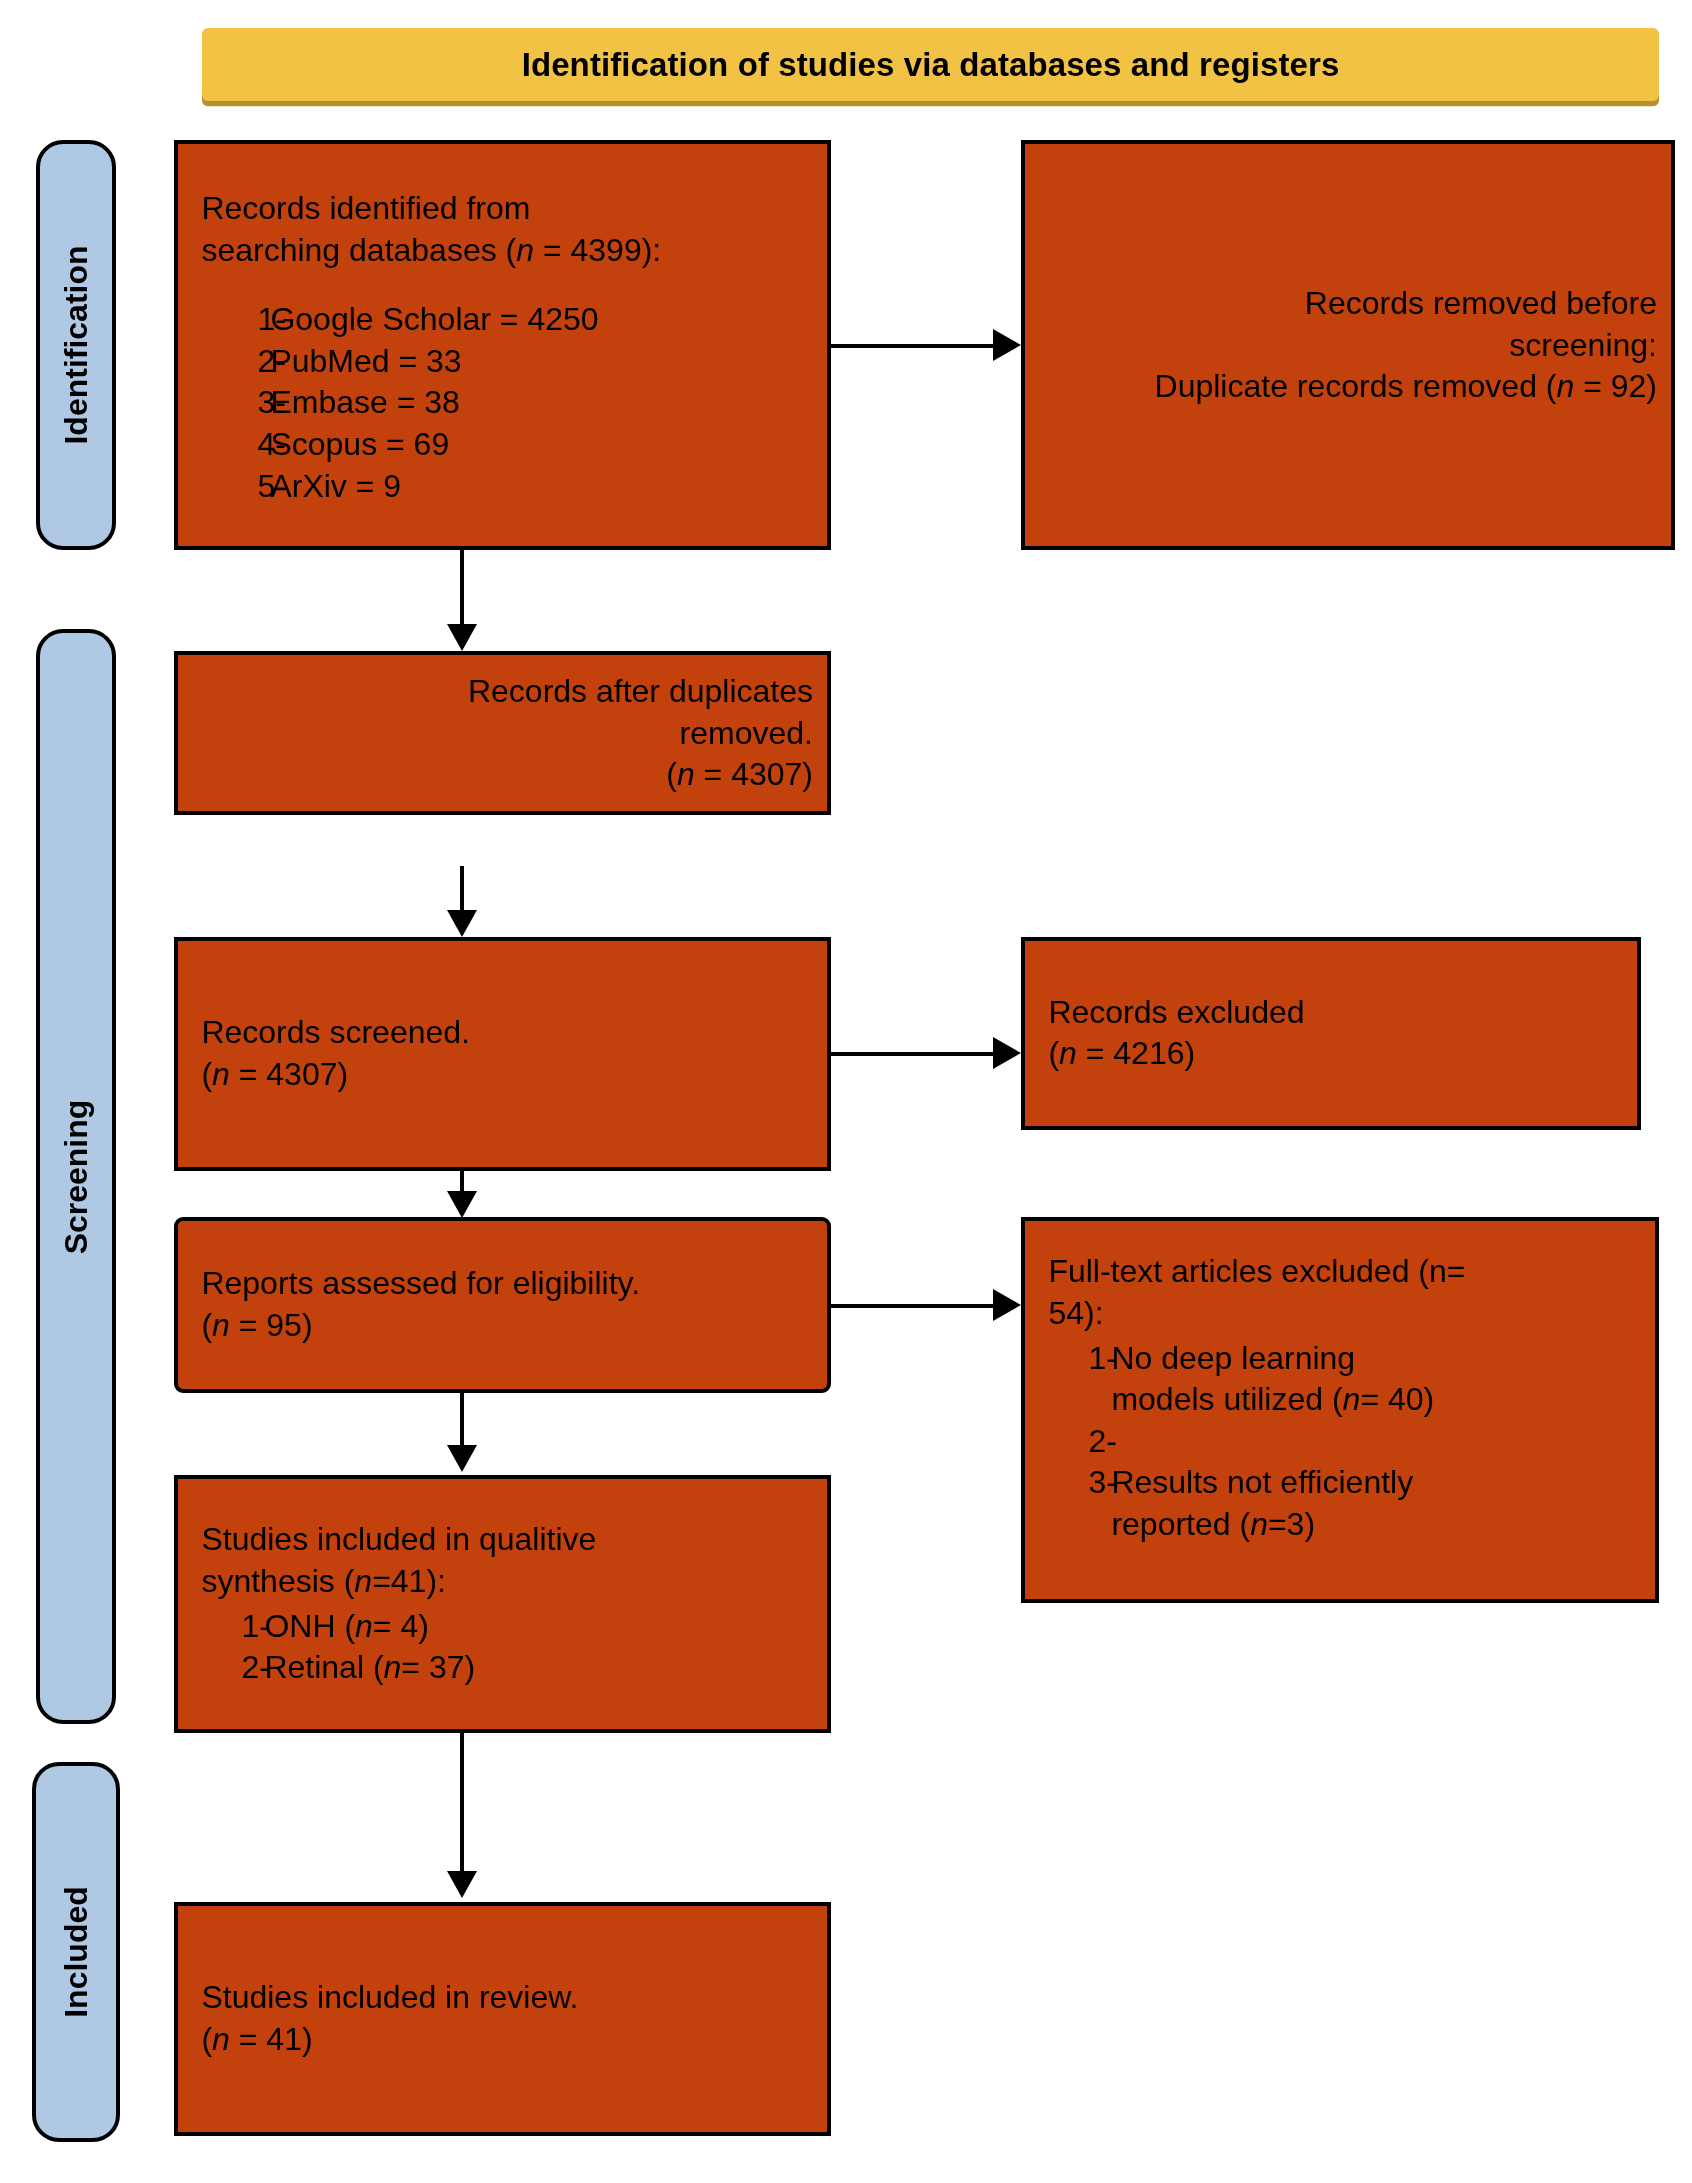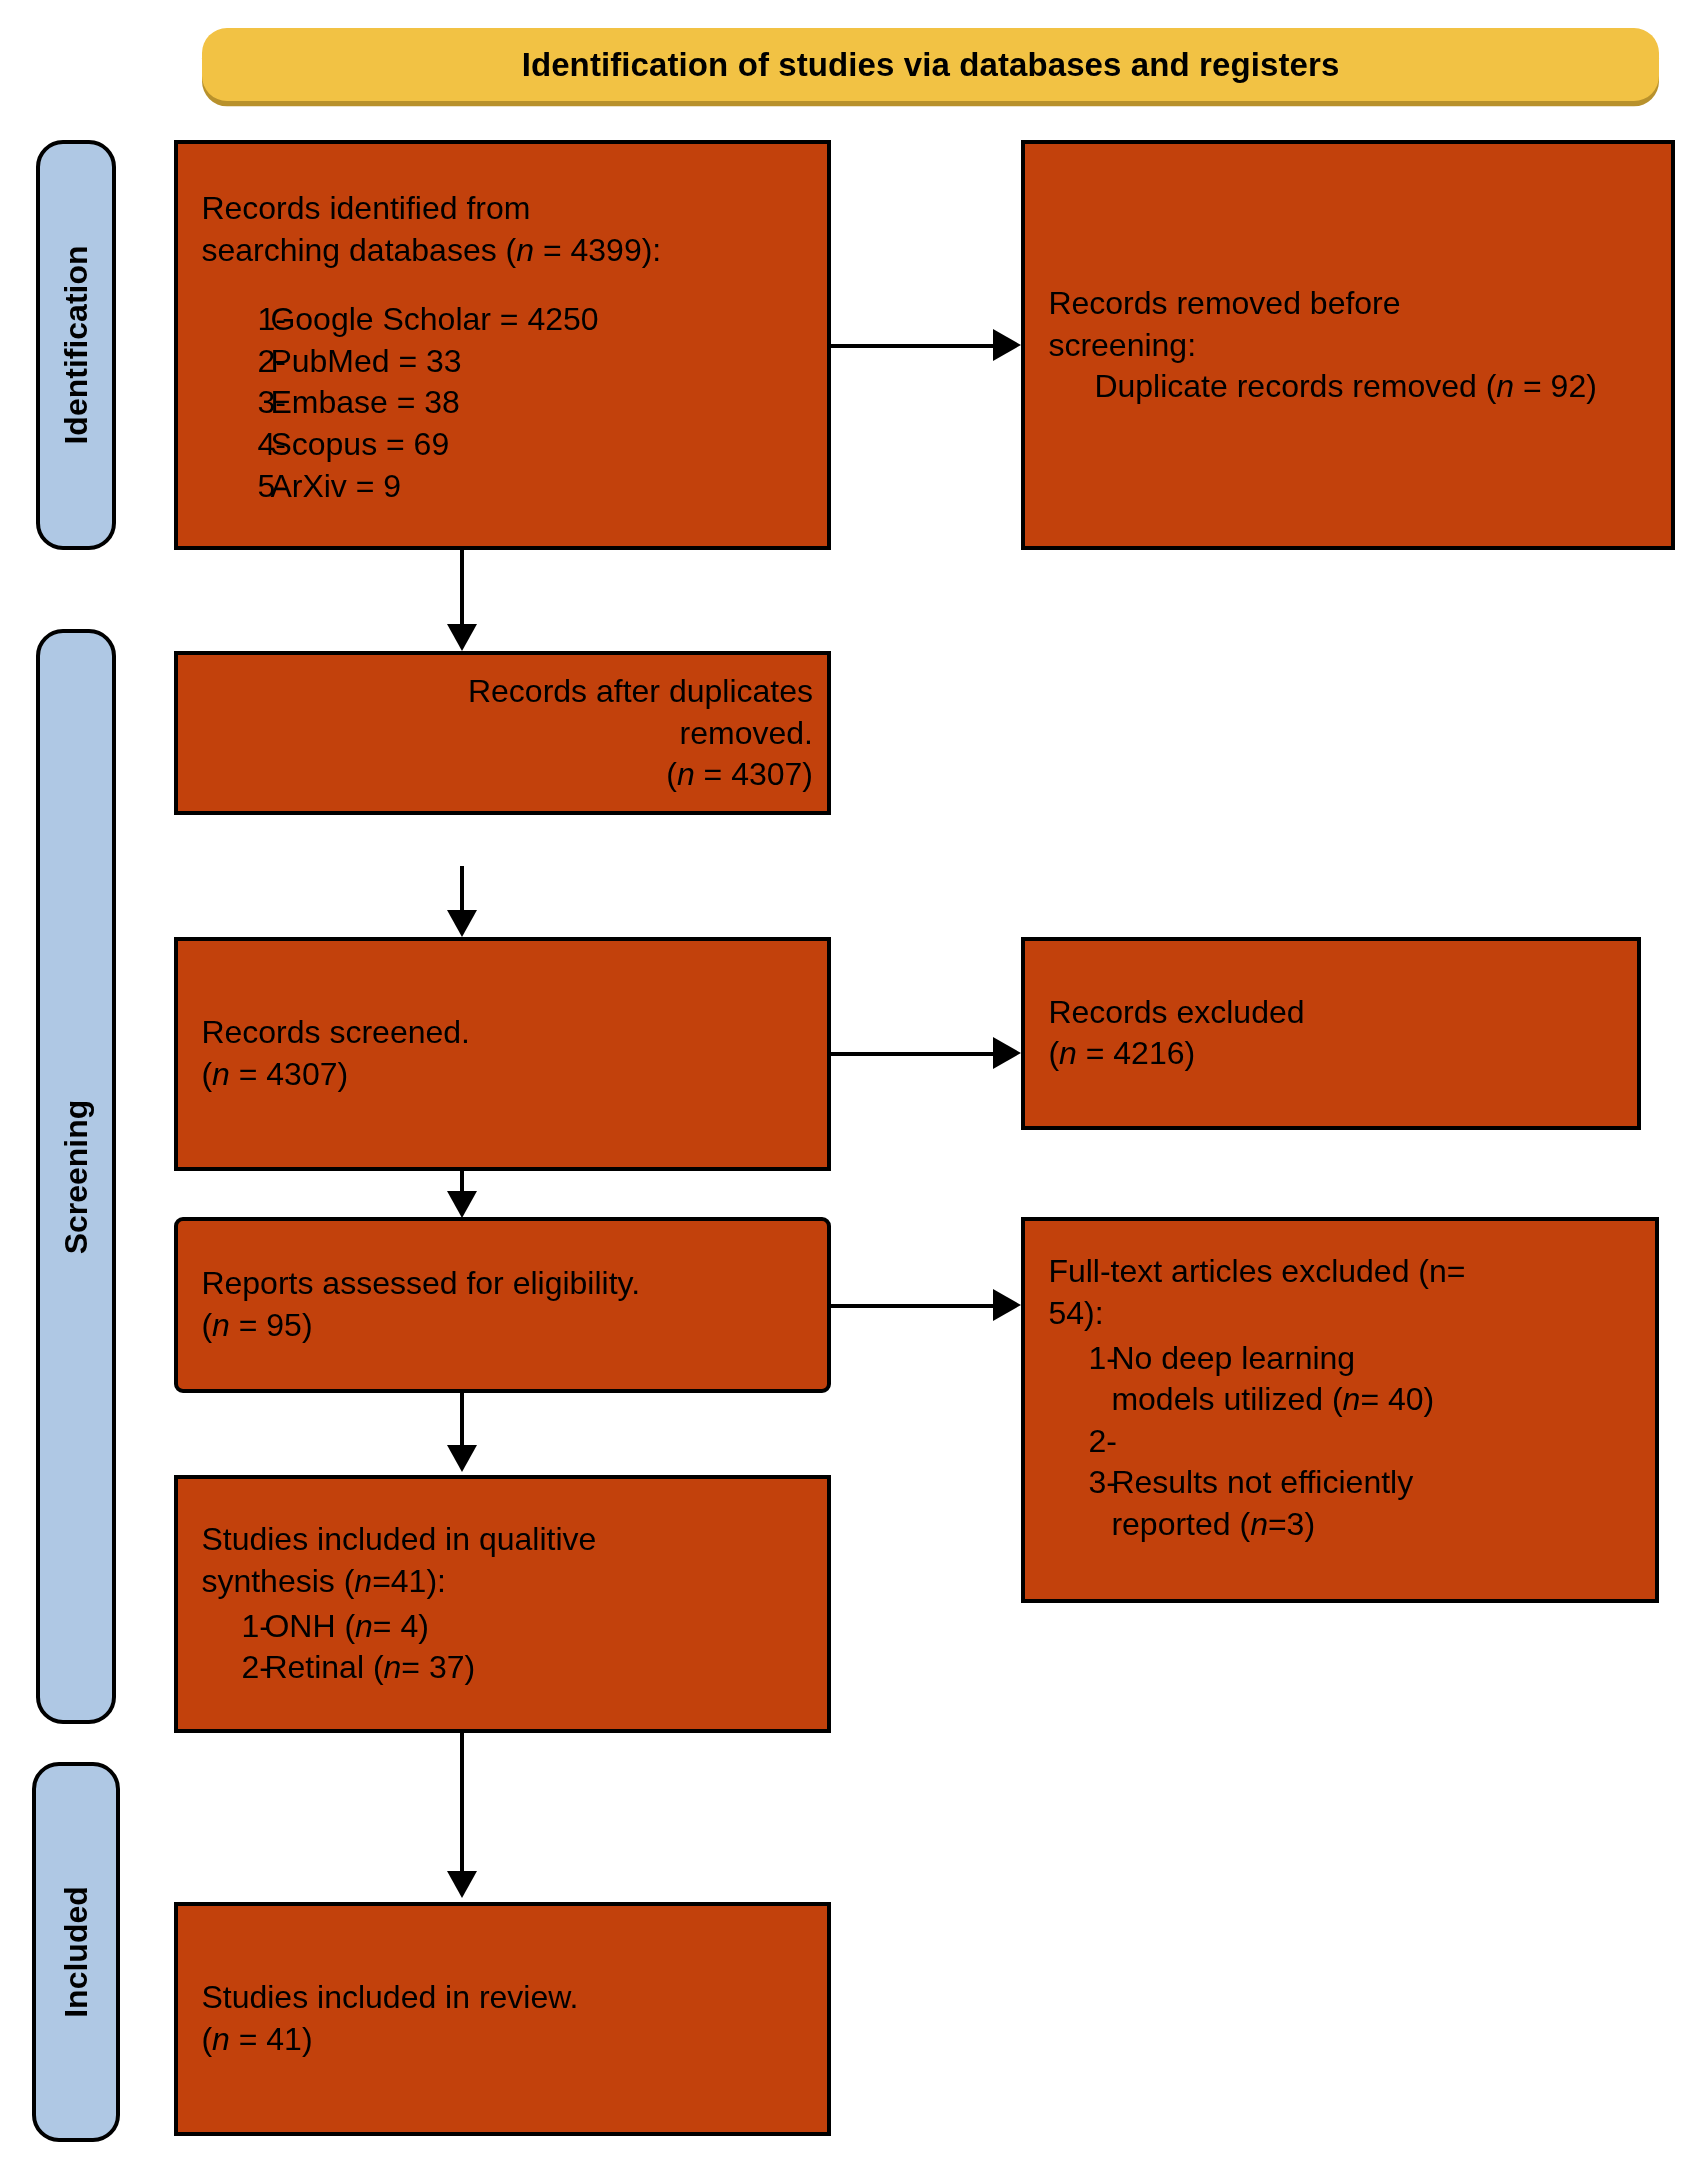--- a/index.html
+++ b/index.html
@@ -14,21 +14,21 @@
     background:#ffffff;
     overflow:hidden;
   }
 
   
   .banner{
     position:absolute;
     left:202px; top:28px;
     width:1457px; height:73px;
     background:#F2C244;
-    border-radius:25px;
+    border-radius:6px;
     box-shadow:0 5.3px 0 0 #B8912C;
     display:flex;
     align-items:center;
     justify-content:center;
   }
   .banner-text{
     font-size:33px;
     font-weight:bold;
     letter-spacing:0.1px;
     color:#000;
@@ -105,21 +105,21 @@
   
   .hang{
     font-size:32px;
     line-height:1.30;
     padding-left:46px;
     text-indent:0;
   }
 
   
   #box-identified      { left:174px;  top:140px;  width:657px; height:410px; }
-  #box-removed         { left:1021px; top:140px;  width:654px; height:410px; }
+  #box-removed         { left:1021px; top:140px;  width:654px; height:410px;text-align:right; }
   #box-after-dupes     { left:174px;  top:651px; width:657px; height:164px;text-align:right; }
   #box-screened        { left:174px;  top:937px; width:657px; height:234px; }
   #box-excluded        { left:1021px; top:937px; width:620px; height:193px; }
   #box-eligibility     { left:174px;  top:1217px; width:657px; height:176px;border-radius:9px; }
   #box-fulltext        { left:1021px; top:1217px; width:638px; height:386px; }
   #box-qualitative     { left:174px;  top:1475px; width:657px; height:258px; }
   #box-review          { left:174px;  top:1902px; width:657px; height:234px; }
 
   
   .vline{

